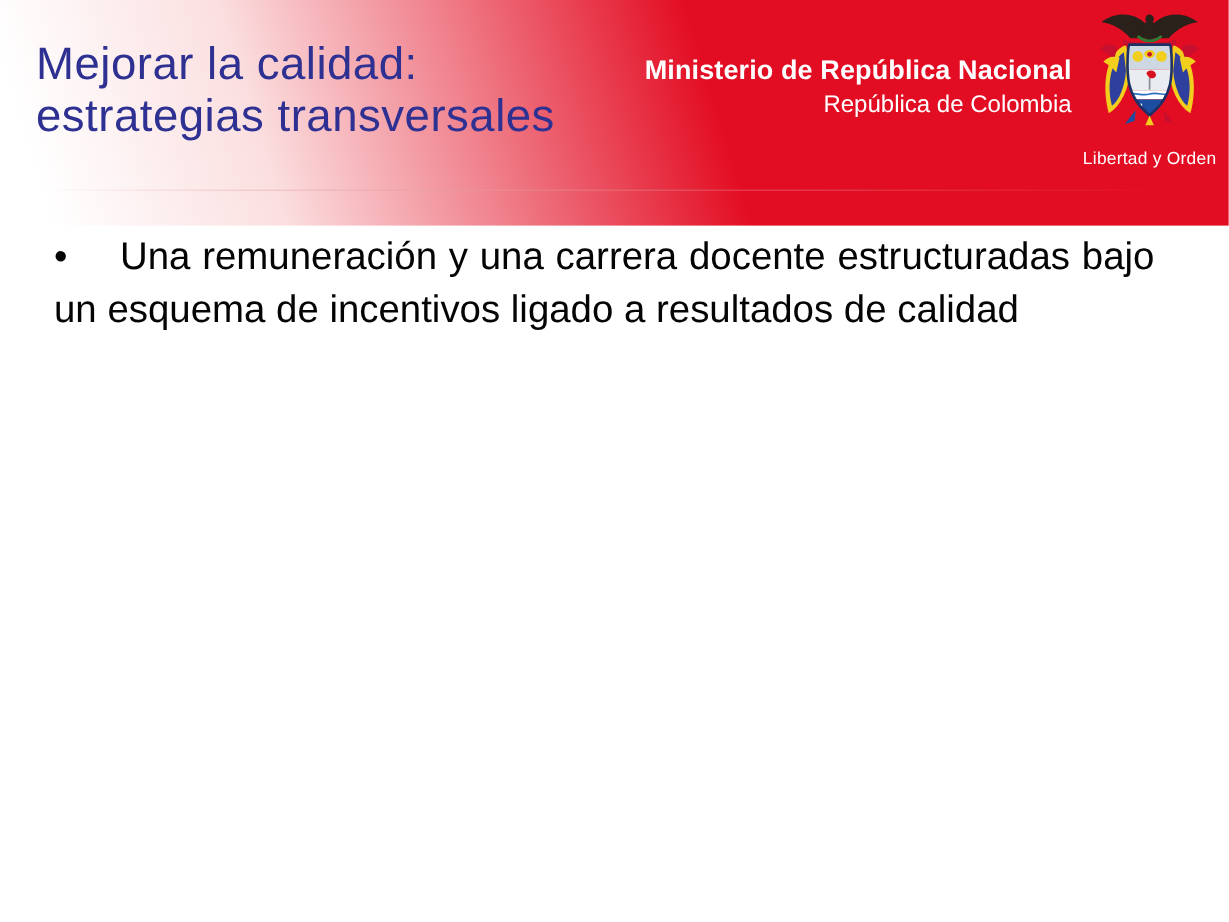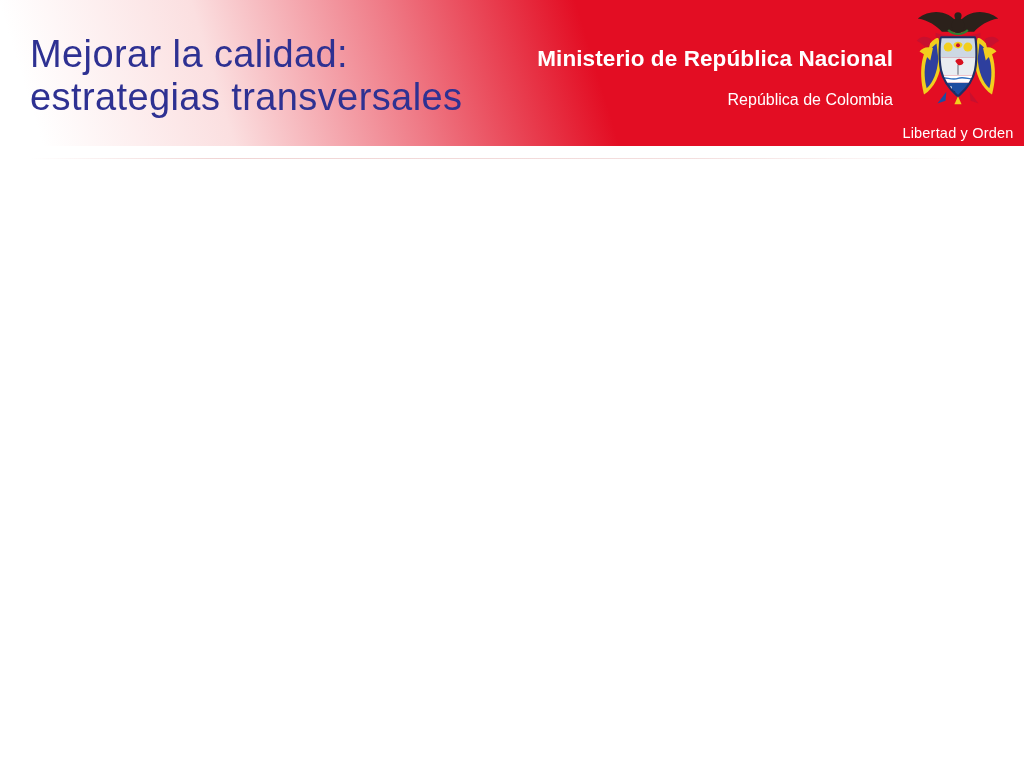--- a/index.html
+++ b/index.html
@@ -7,40 +7,40 @@
     width:1024px;height:768px;
     background:#ffffff;
     font-family:"Liberation Sans","DejaVu Sans",sans-serif;
     overflow:hidden;
     position:relative;
   }
   .slide{position:relative;width:1024px;height:768px;background:#fff;}
 
   
   .banner{
-    position:absolute;top:0;left:0;width:1024px;height:146px;
+    position:absolute;top:0;left:0;width:1024px;height:188px;
     background:linear-gradient(73deg,#ffffff 4%,#fbdfe0 22%,#ef7a86 40%,#e30d23 58%,#e30d23 100%);
   }
   .banner-divider{
     position:absolute;top:158px;left:30px;width:940px;height:1px;
     background:linear-gradient(to right,rgba(226,178,178,0),rgba(222,160,160,.45) 20%,rgba(222,160,160,.35) 70%,rgba(226,178,178,0));
   }
   .slide-title{
     position:absolute;top:33px;left:30px;margin:0;
     font-size:38px;line-height:43px;font-weight:400;
     letter-spacing:.4px;
     color:#2e3192;
     white-space:pre-line;
   }
   .ministry{
     position:absolute;top:45px;right:131px;
     text-align:right;color:#ffffff;
   }
   .ministry-name{font-size:22.5px;font-weight:700;line-height:27px;letter-spacing:.1px;}
-  .ministry-subtitle{font-size:16px;font-weight:400;line-height:24px;margin-top:16px;}
+  .ministry-subtitle{font-size:20px;font-weight:400;line-height:24px;margin-top:3px;}
 
   
   .crest{
     position:absolute;top:5px;right:10px;width:112px;height:136px;
     display:flex;flex-direction:column;align-items:center;
   }
   .crest svg{display:block;}
   .crest-motto{
     color:#ffffff;font-size:14.5px;line-height:16px;margin-top:18px;
     letter-spacing:.2px;white-space:nowrap;
@@ -131,15 +131,18 @@
         <path d="M68,97 L78,110 L69,107 Z" fill="#c8102e"></path>
         <path d="M55,102 L51,111 L59,111 Z" fill="#f2cf1d"></path>
       </svg>
       <div class="crest-motto">Libertad y Orden</div>
     </div>
   </header>
 
   <div class="banner-divider"></div>
 
   <main class="content">
+    <p class="bullet bullet-1">
+      <span class="marker">•</span><span>Una remuneración y una carrera docente estructuradas bajo un esquema de incentivos ligado a resultados de calidad</span>
+    </p>
   </main>
 
 </div>
 
 </body></html>

